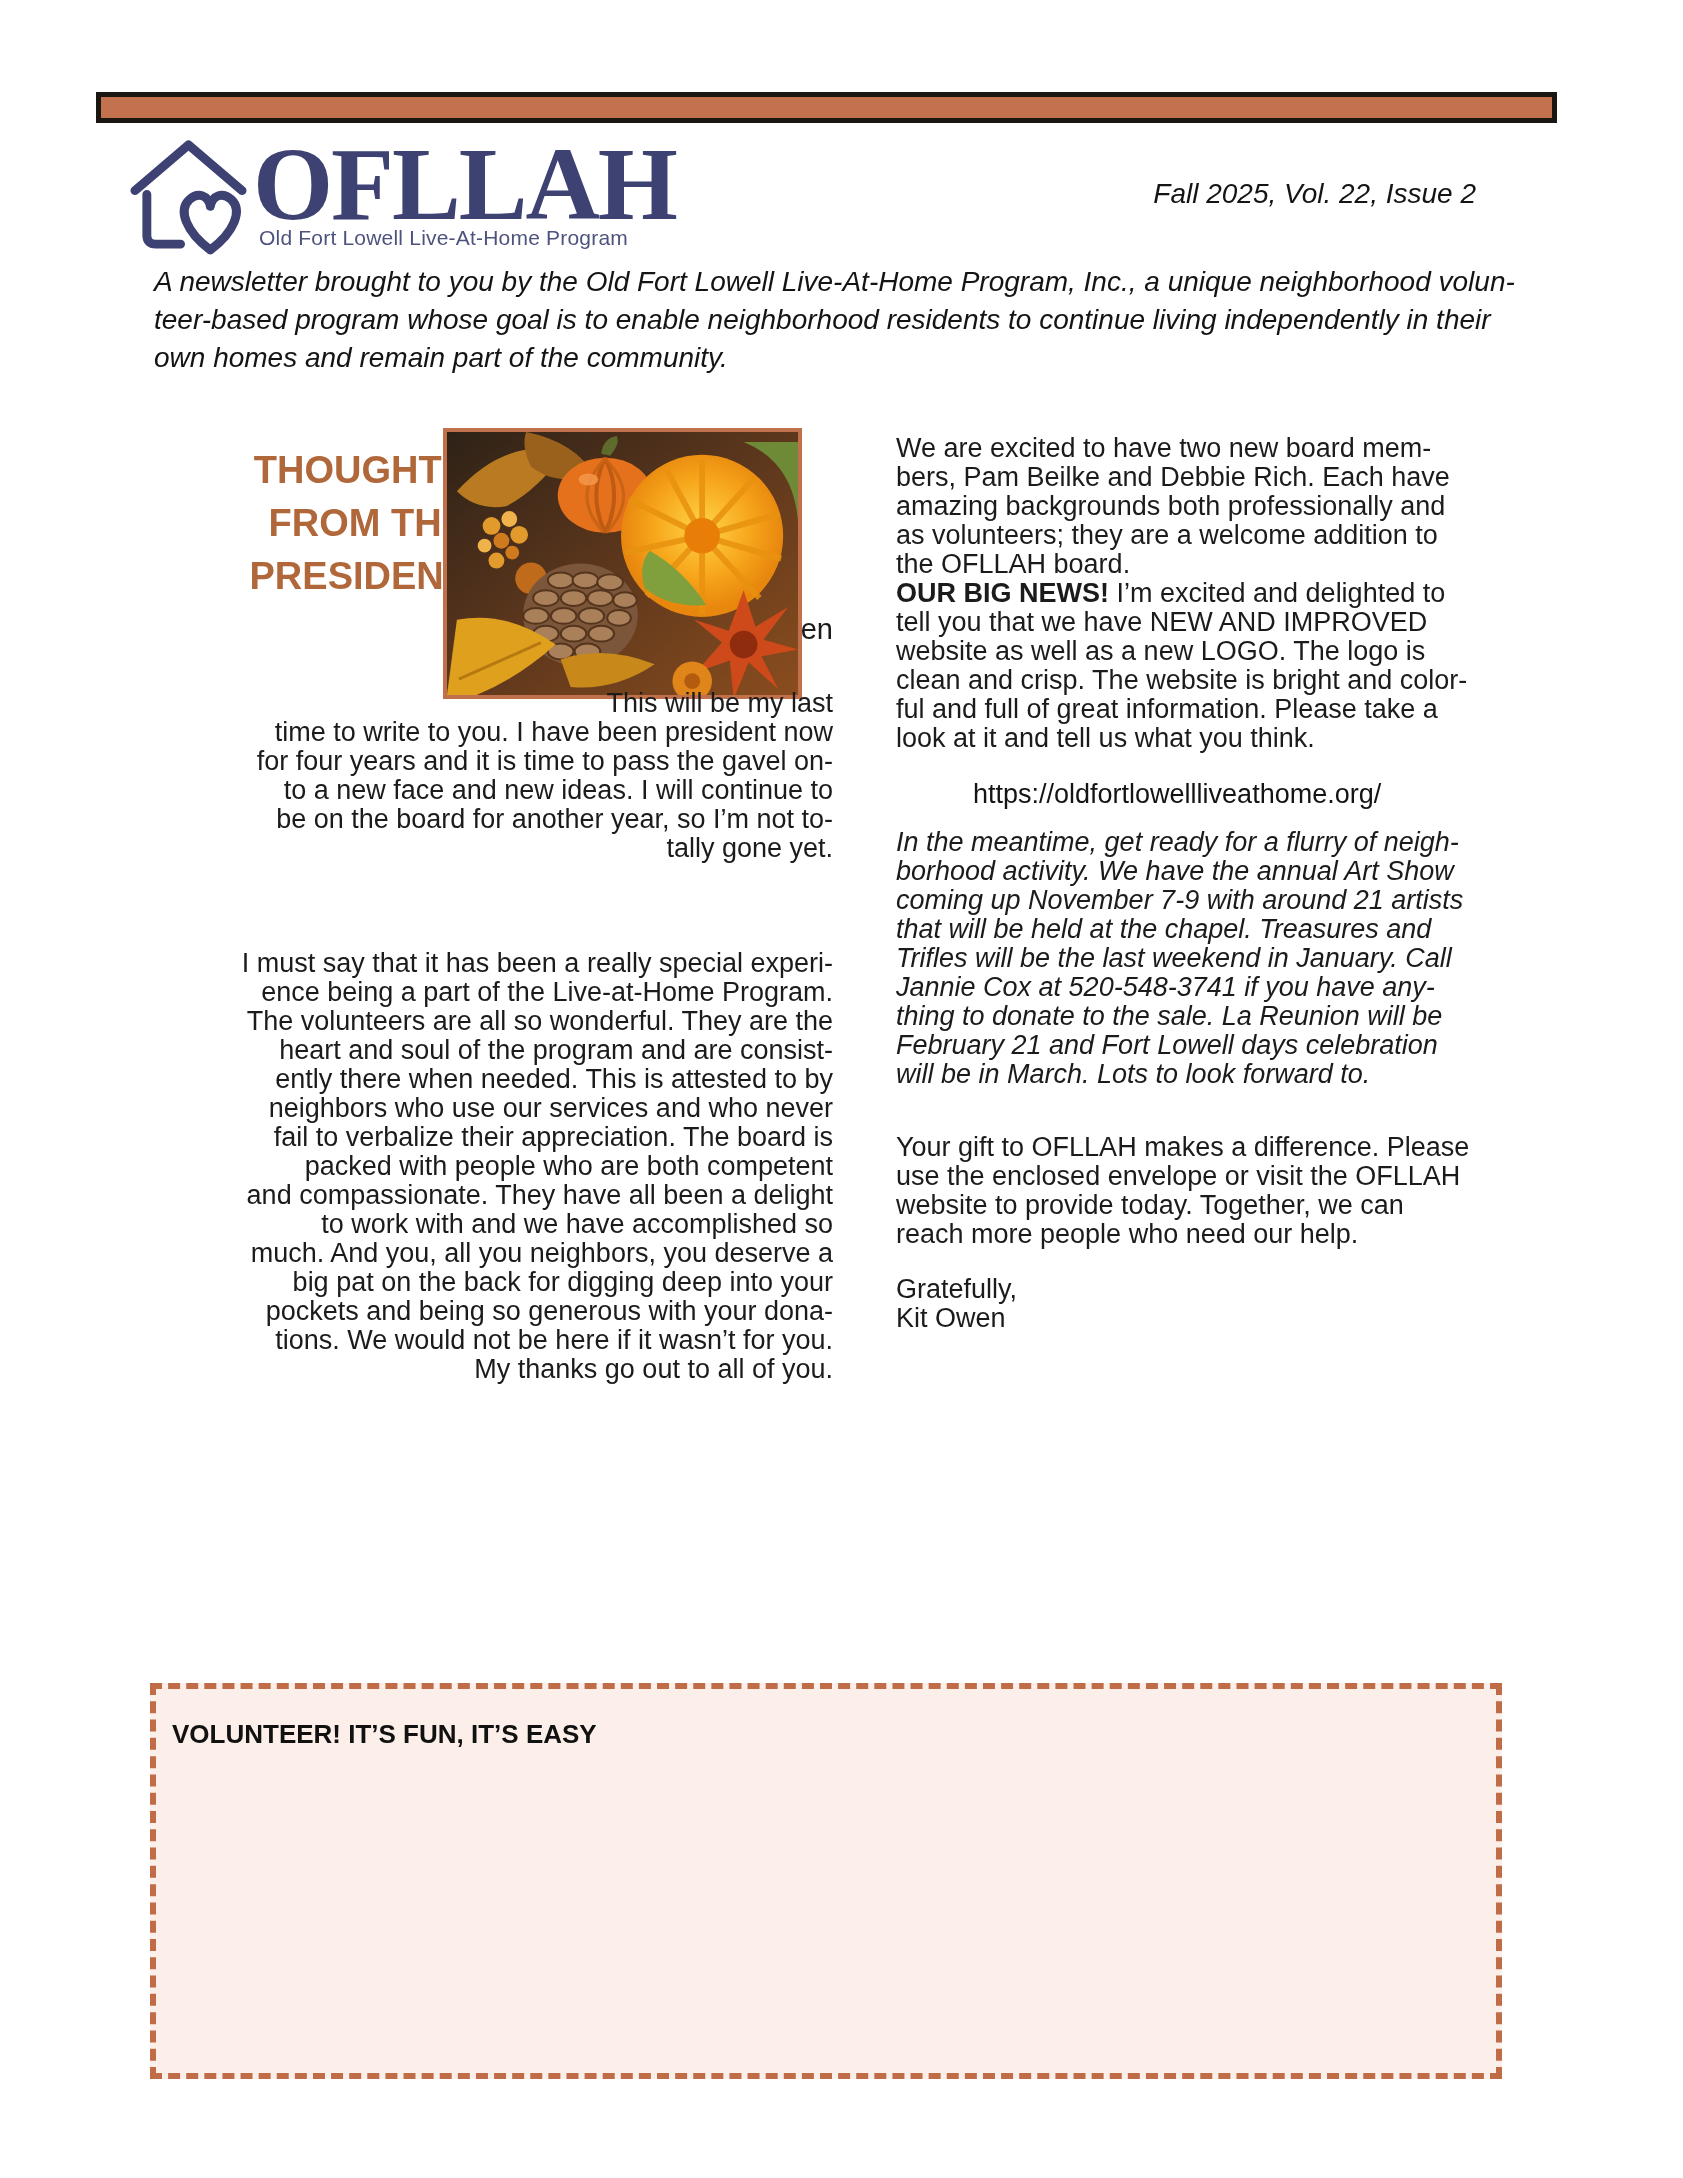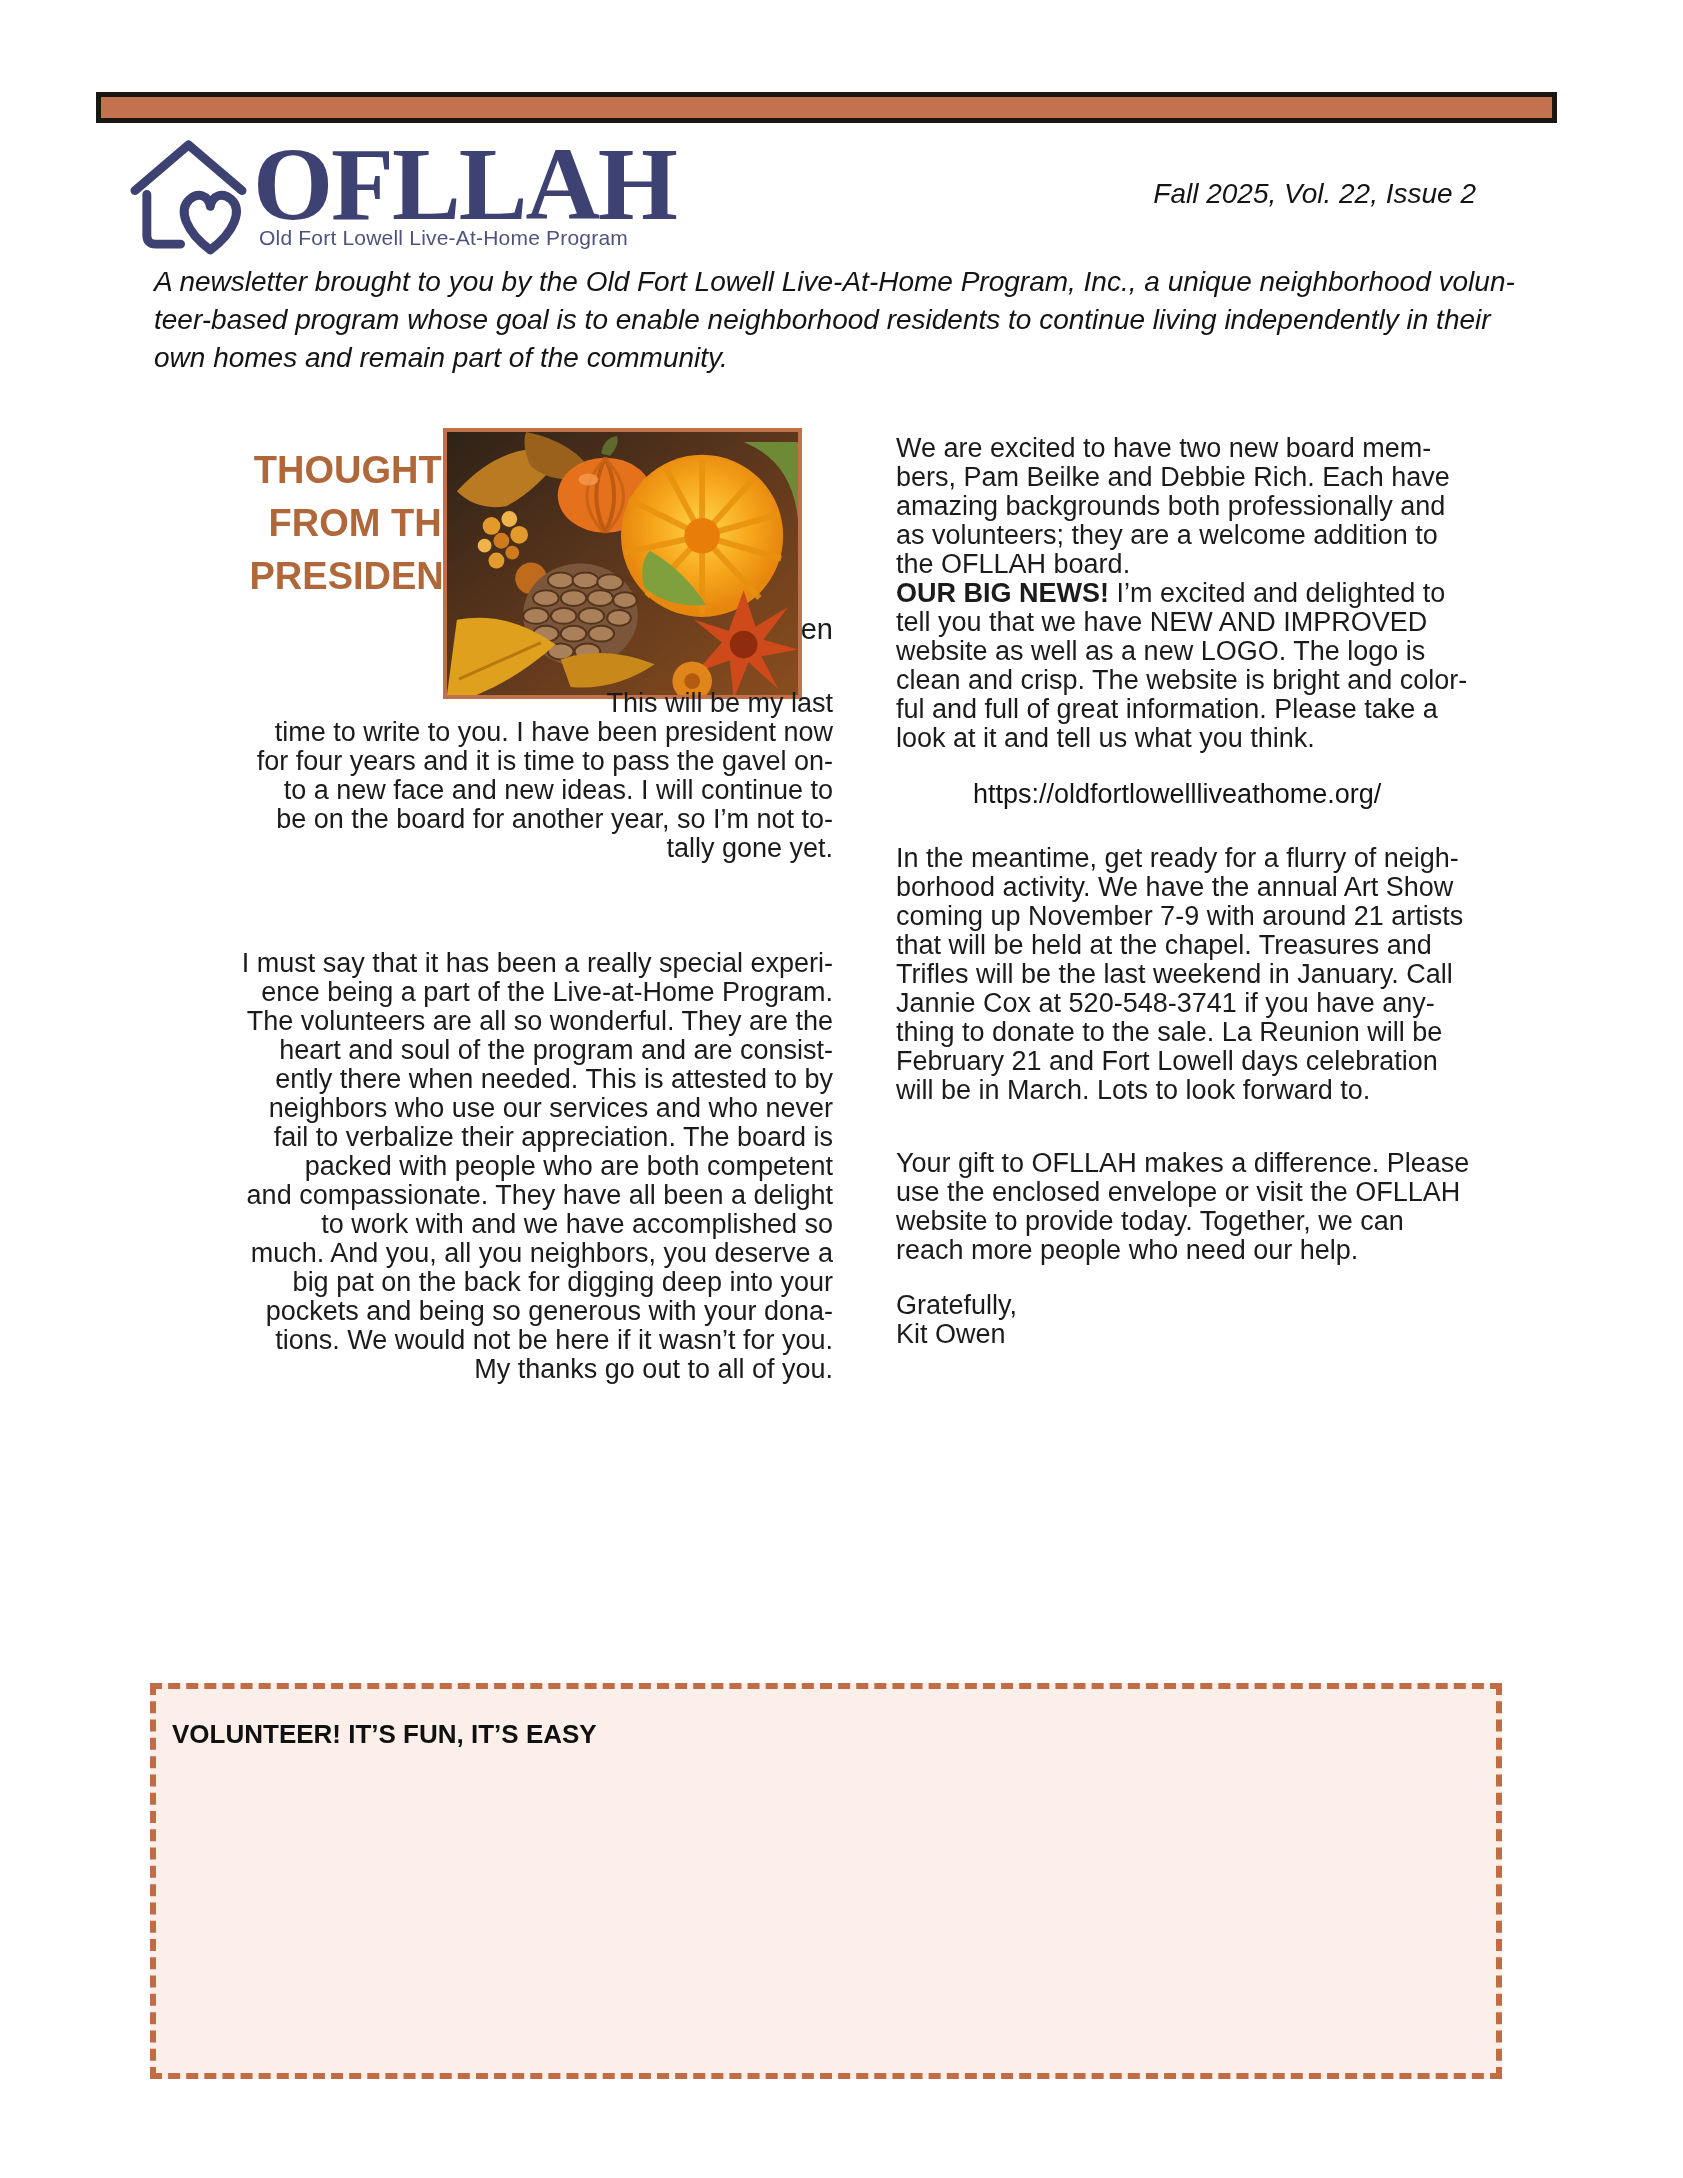--- a/index.html
+++ b/index.html
@@ -32,21 +32,21 @@
   .photo{position:absolute;left:303px;top:-16px;width:359px;height:271px;
          border:4px solid #c0714c;box-sizing:border-box;overflow:hidden;background:#4a3320;}
 
   .body-text{margin:0;font-size:27px;line-height:29px;}
   .para1{position:absolute;left:0;top:245px;width:693px;}
   .para2{position:absolute;left:0;top:505px;width:693px;}
 
   .col-right .mt1{}
   .link-line{margin:22px 0 0 77px;font-size:27px;line-height:39px;color:#141414;
              text-decoration:none;display:inline-block;}
-  .col-right .mt2{margin-top:30px;}
+  .col-right .mt2{margin-top:14px;font-style:italic;}
   .col-right .mt3{margin-top:44px;}
   .col-right .mt4{margin-top:26px;}
 
   .volunteer-box{position:absolute;left:150px;top:1683px;width:1352px;height:396px;
                  box-sizing:border-box;border:6px dashed #c06c47;background:#fcefe9;
                  padding:30px 10px 0 16px;}
   .vol-heading{margin:0;font-size:26px;font-weight:700;color:#111111;}
   .vol-text{margin:12px 0 0 0;font-size:24px;line-height:40px;}
   .vol-pick{margin-top:26px;}
 </style>

